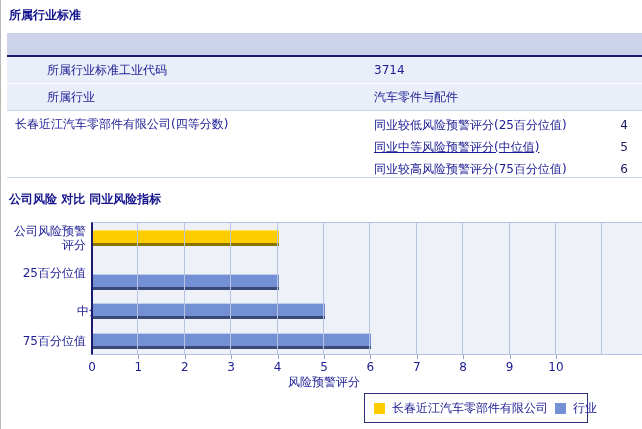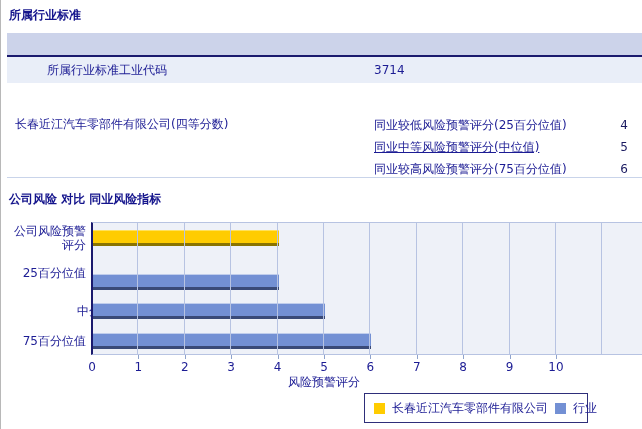--- a/index.html
+++ b/index.html
@@ -48,20 +48,24 @@
 
 <div id="screen">
 
   <div class="sec-title" style="top:7px;">所属行业标准</div>
 
   <div class="hdr-band"></div>
 
   <div class="t-row" id="row1">
     <span class="lbl">所属行业标准工业代码</span>
     <span class="val">3714</span>
+  </div>
+  <div class="t-row" id="row2">
+    <span class="lbl">所属行业</span>
+    <span class="val">汽车零件与配件</span>
   </div>
 
   <div class="group-row">
     <span class="glbl">长春近江汽车零部件有限公司(四等分数)</span>
     <div class="sub-row" style="top:3px;">
       <span>同业较低风险预警评分(25百分位值)</span>
       <span class="sval">4</span>
     </div>
     <div class="sub-row" style="top:25px;text-decoration:underline;">
       <span>同业中等风险预警评分(中位值)</span>

